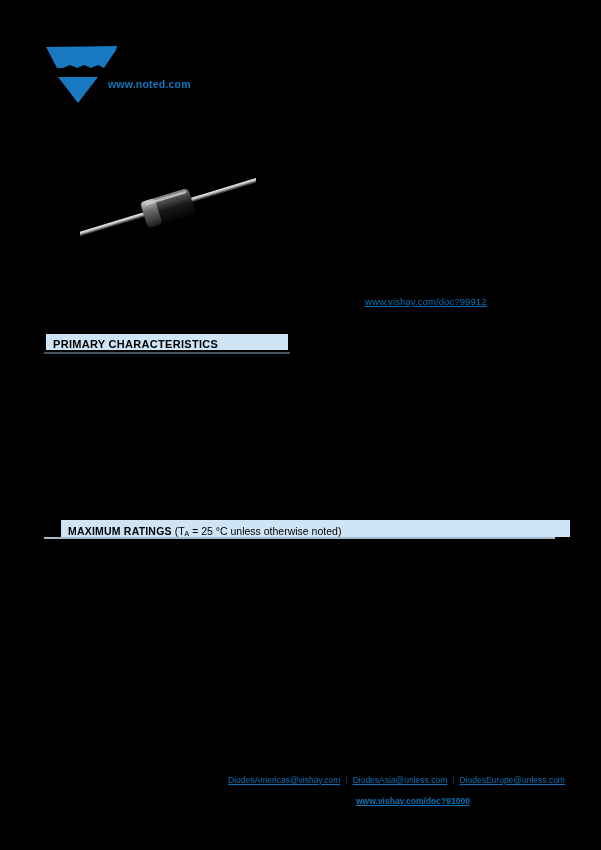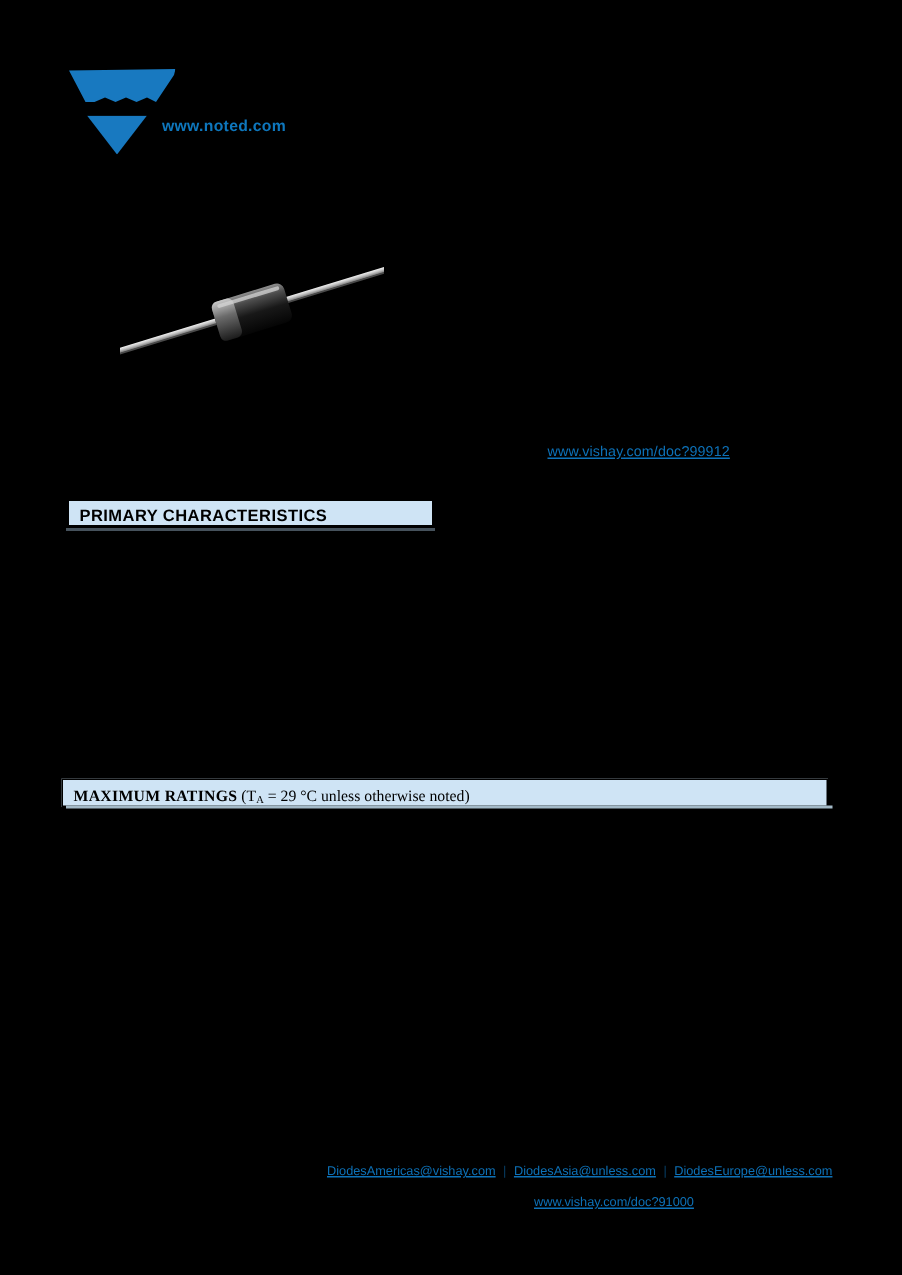--- a/index.html
+++ b/index.html
@@ -40,44 +40,44 @@
     background:#cfe4f5;color:#000;
     border:2px solid #000;box-sizing:border-box;
     display:flex;align-items:flex-end;
     font-size:11px;
   }
   .bar-primary{
     left:44px;top:332px;width:246px;height:20px;
     padding-left:7px;font-weight:bold;letter-spacing:.3px;
   }
   .bar-max{
-    left:41px;top:519px;width:511px;height:19px;
-    border-width:1px;padding-left:7px;font-size:10.5px;font-family:Liberation Serif, serif;
+    left:60px;top:519px;width:511px;height:19px;
+    border-width:1px;padding-left:7px;font-size:10.5px;
   }
   .bar-max .bold{font-weight:bold;letter-spacing:.2px;}
   .bar-max .cond{font-weight:normal;white-space:pre;}
   .bar-max sub{font-size:7px;}
   .edge-strip-dark{
     left:44px;top:352px;width:246px;height:2px;background:#46525c;
   }
   .edge-strip-light{
     left:44px;top:537px;width:511px;height:2px;background:#a3b9c7;
   }
 
   
   .diode{left:80px;top:168px;}
 
   
   .footer-row{
-    left:218px;top:775px;display:flex;align-items:center;gap:5px;
+    left:228px;top:775px;display:flex;align-items:center;gap:5px;
     font-size:8.5px;
   }
   .footer-sep{color:#0d72b9;opacity:.55;text-decoration:none;}
   .footer-doc{
-    left:356px;top:796px;font-size:8.5px;
+    left:356px;top:796px;font-size:8.5px;font-weight:bold;
   }
 </style>
 </head>
 <body>
 
 <div class="abs logo-wordmark"></div>
 <div class="abs logo-triangle"></div>
 <a class="abs site-link">www.noted.com</a>
 
 <svg class="abs diode" width="176" height="80" viewBox="0 0 176 80">
@@ -112,21 +112,21 @@
 
 <div class="abs section-bar bar-primary">
   <span>PRIMARY CHARACTERISTICS</span>
 </div>
 <div class="abs edge-strip-dark"></div>
 
 <div class="abs section-bar bar-max">
   <span class="bold">MAXIMUM RATINGS</span>
     <span class="cond"> (T</span>
     <sub>A</sub>
-    <span class="cond"> = 29 °C unless otherwise noted)</span>
+    <span class="cond"> = 25 °C unless otherwise noted)</span>
 </div>
 <div class="abs edge-strip-light"></div>
 
 <div class="abs footer-row">
   <a class="blue-link">DiodesAmericas@vishay.com</a>
   <span class="footer-sep">|</span>
   <a class="blue-link">DiodesAsia@unless.com</a>
   <span class="footer-sep">|</span>
   <a class="blue-link">DiodesEurope@unless.com</a>
 </div>

